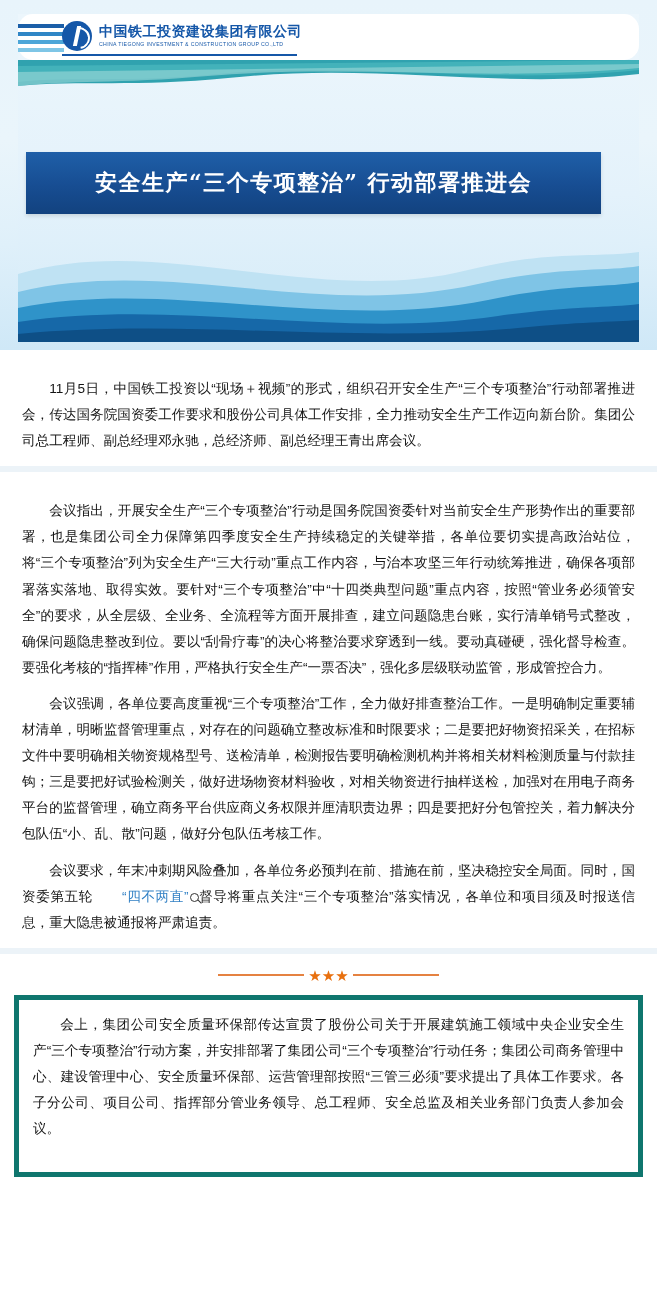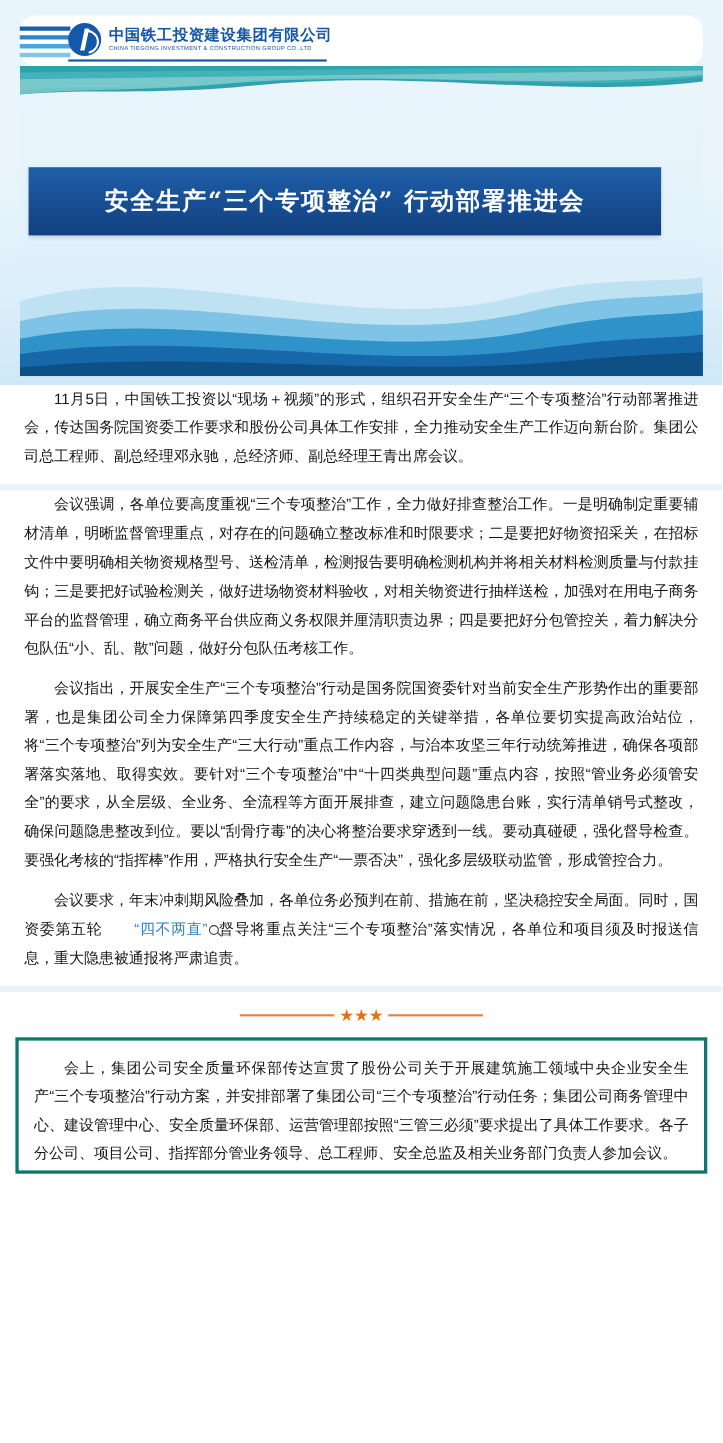--- a/index.html
+++ b/index.html
@@ -155,21 +155,21 @@
     width: 100%; height: 130px;
     overflow: hidden;
   }
   .waves svg { display: block; width: 100%; height: 130px; }
 
   
   .content {
     padding: 0 0 22px 0;
   }
   .para-block {
-    padding: 0 22px 12px 22px;
+    padding: 26px 22px 12px 22px;
   }
   p.para {
     margin: 0 0 10px 0;
     font-size: 13.6px;
     line-height: 1.92;
     text-align: justify;
     text-indent: 2em;
     color: #141414;
     font-family: "Liberation Sans", sans-serif;
   }
@@ -177,23 +177,23 @@
 
   .divider-line {
     width: 100%;
     height: 6px;
     background: #ecf3f8;
   }
 
   
   .card {
     margin: 0 14px;
-    border: 3px solid #0f766e;
-    background: #ffffff;
-    padding: 12px 14px 2px 14px;
+    border: 5px solid #0f766e;
+    background: #ffffff;
+    padding: 12px 14px 30px 14px;
   }
   .card p.para { font-size: 13.6px; }
 
   .stars {
     display: flex;
     align-items: center;
     justify-content: center;
     gap: 4px;
     padding: 14px 0 12px 0;
   }
@@ -283,22 +283,22 @@
 
   <div class="content">
 
     <div class="para-block">
       <p class="para">11月5日，中国铁工投资以“现场＋视频”的形式，组织召开安全生产“三个专项整治”行动部署推进会，传达国务院国资委工作要求和股份公司具体工作安排，全力推动安全生产工作迈向新台阶。集团公司总工程师、副总经理邓永驰，总经济师、副总经理王青出席会议。</p>
     </div>
 
     <div class="divider-line"></div>
 
     <div class="para-block">
+      <p class="para">会议指出，开展安全生产“三个专项整治”行动是国务院国资委针对当前安全生产形势作出的重要部署，也是集团公司全力保障第四季度安全生产持续稳定的关键举措，各单位要切实提高政治站位，将“三个专项整治”列为安全生产“三大行动”重点工作内容，与治本攻坚三年行动统筹推进，确保各项部署落实落地、取得实效。要针对“三个专项整治”中“十四类典型问题”重点内容，按照“管业务必须管安全”的要求，从全层级、全业务、全流程等方面开展排查，建立问题隐患台账，实行清单销号式整改，确保问题隐患整改到位。要以“刮骨疗毒”的决心将整治要求穿透到一线。要动真碰硬，强化督导检查。要强化考核的“指挥棒”作用，严格执行安全生产“一票否决”，强化多层级联动监管，形成管控合力。</p>
       <p class="para">会议强调，各单位要高度重视“三个专项整治”工作，全力做好排查整治工作。一是明确制定重要辅材清单，明晰监督管理重点，对存在的问题确立整改标准和时限要求；二是要把好物资招采关，在招标文件中要明确相关物资规格型号、送检清单，检测报告要明确检测机构并将相关材料检测质量与付款挂钩；三是要把好试验检测关，做好进场物资材料验收，对相关物资进行抽样送检，加强对在用电子商务平台的监督管理，确立商务平台供应商义务权限并厘清职责边界；四是要把好分包管控关，着力解决分包队伍“小、乱、散”问题，做好分包队伍考核工作。</p>
-      <p class="para">会议指出，开展安全生产“三个专项整治”行动是国务院国资委针对当前安全生产形势作出的重要部署，也是集团公司全力保障第四季度安全生产持续稳定的关键举措，各单位要切实提高政治站位，将“三个专项整治”列为安全生产“三大行动”重点工作内容，与治本攻坚三年行动统筹推进，确保各项部署落实落地、取得实效。要针对“三个专项整治”中“十四类典型问题”重点内容，按照“管业务必须管安全”的要求，从全层级、全业务、全流程等方面开展排查，建立问题隐患台账，实行清单销号式整改，确保问题隐患整改到位。要以“刮骨疗毒”的决心将整治要求穿透到一线。要动真碰硬，强化督导检查。要强化考核的“指挥棒”作用，严格执行安全生产“一票否决”，强化多层级联动监管，形成管控合力。</p>
       <p class="para"><span>会议要求，年末冲刺期风险叠加，各单位务必预判在前、措施在前，坚决稳控安全局面。同时，国资委第五轮</span><span class="highlight-link">“四不两直”</span><span class="magnifier"></span><span>督导将重点关注“三个专项整治”落实情况，各单位和项目须及时报送信息，重大隐患被通报将严肃追责。</span></p>
     </div>
 
     <div class="divider-line"></div>
 
     <div class="stars">
       <span class="bar"></span>
       <span class="st">★★★</span>
       <span class="bar"></span>
     </div>

